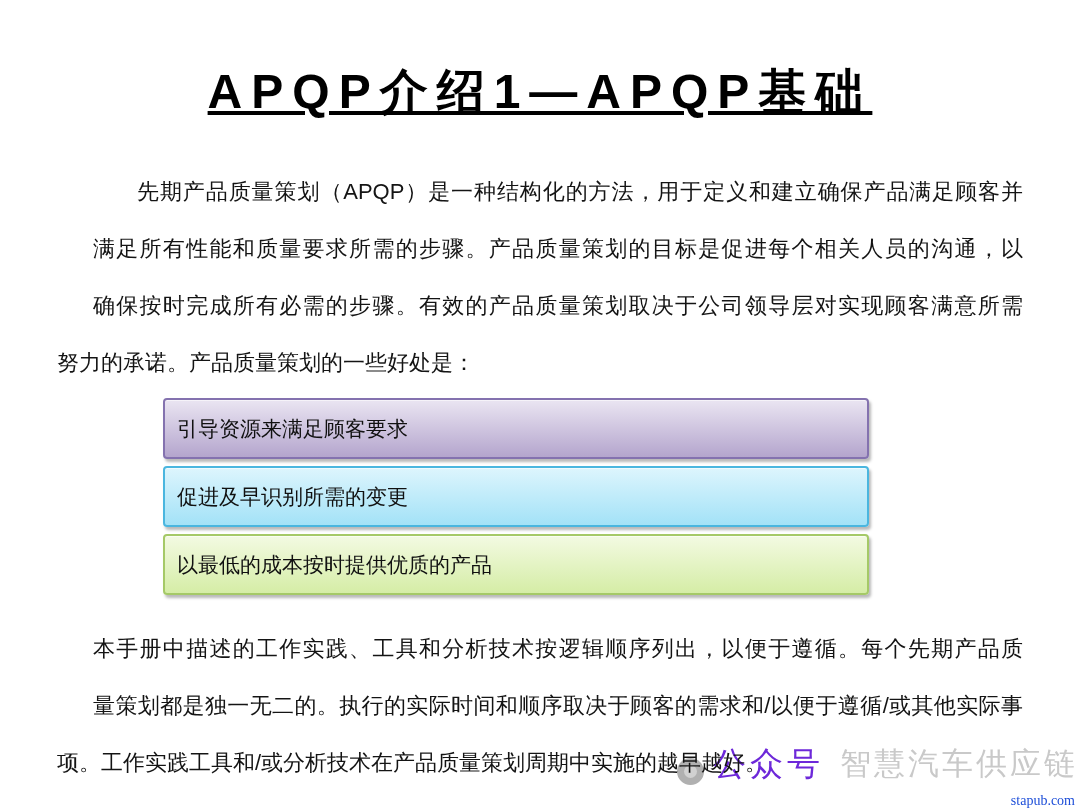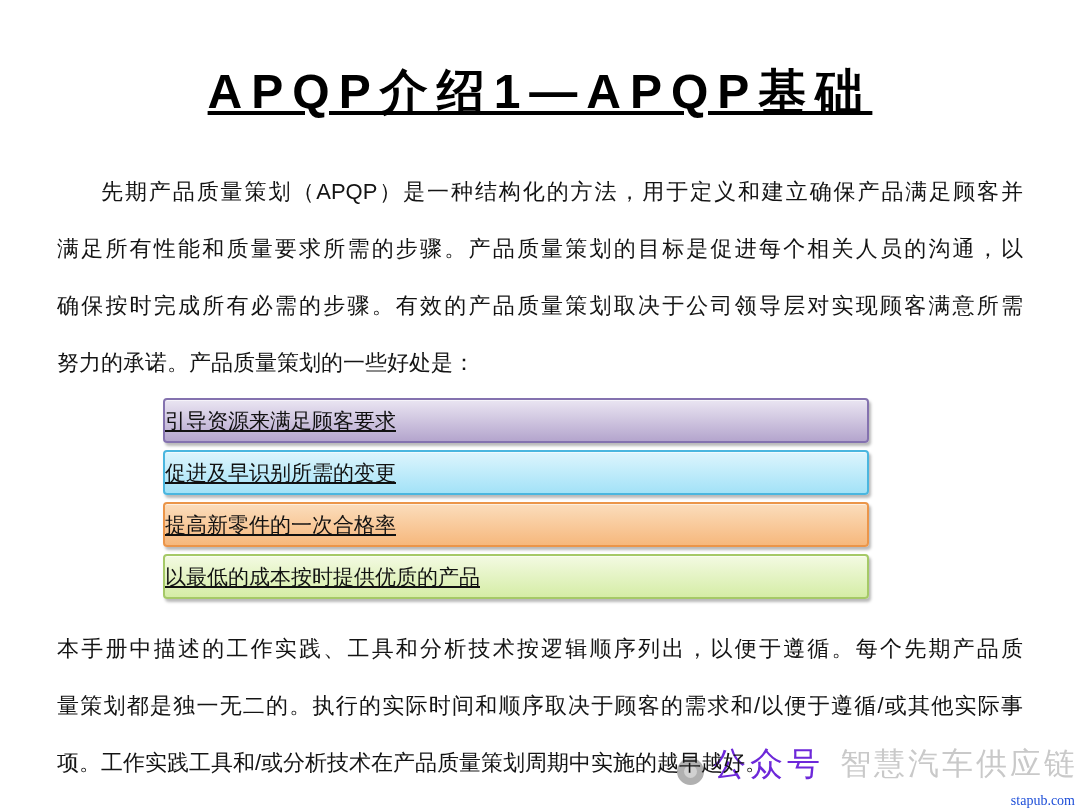--- a/index.html
+++ b/index.html
@@ -35,46 +35,45 @@
     width: 966px;
     font-size: 22px;
     color: #141414;
   }
   .para .line {
     height: 57px;
     line-height: 57px;
     text-align: justify;
     overflow: hidden;
   }
-  .para .line.fill { text-align-last: justify; }
+  .para .line.fill { text-align-last: justify; margin-left: 36px; }
   .para .line.indent { text-indent: 2em; }
 
   #intro { top: 163px; }
   #outro { top: 620px; z-index: 2; }
 
   .benefits {
     position: absolute;
     left: 163px;
     top: 398px;
     width: 706px;
     z-index: 2;
   }
   .benefit {
-    height: 45px;
+    height: 61px;
     margin-bottom: 7px;
     border: 2px solid var(--bd, #888);
     border-radius: 4px;
     background: linear-gradient(180deg, var(--c1, #eee) 0%, var(--c2, #ccc) 100%);
     box-shadow: 2px 3px 3px rgba(0,0,0,0.28), inset 0 1px 0 rgba(255,255,255,0.55);
     display: flex;
     align-items: center;
-    padding: 0 0;
+    padding: 0 12px;
     font-size: 21px;
     color: #111111;
-    text-decoration: underline;
   }
 
   .watermark {
     position: absolute;
     left: 677px;
     top: 744px;
     display: flex;
     align-items: flex-start;
     z-index: 1;
     white-space: nowrap;
@@ -138,23 +137,20 @@
     <div class="line">努力的承诺。产品质量策划的一些好处是：</div>
   </div>
 
   <div class="benefits">
     <div class="benefit" style="--c1: #EAE5F2; --c2: #B4A5CD; --bd: #8472AF;">
       <span>引导资源来满足顾客要求</span>
     </div>
     <div class="benefit" style="--c1: #DDF5FD; --c2: #A3E2F7; --bd: #4AB6DF;">
       <span>促进及早识别所需的变更</span>
     </div>
-    <div class="benefit" style="--c1: #FBDDBC; --c2: #F6B87D; --bd: #EB9549;">
-      <span>提高新零件的一次合格率</span>
-    </div>
     <div class="benefit" style="--c1: #F3FAE2; --c2: #D5EDA6; --bd: #A5C967;">
       <span>以最低的成本按时提供优质的产品</span>
     </div>
   </div>
 
   <div class="watermark">
     <span class="wm-icon"></span>
     <span class="wm-prefix">公众号</span>
     <span class="wm-name">智慧汽车供应链</span>
   </div>

